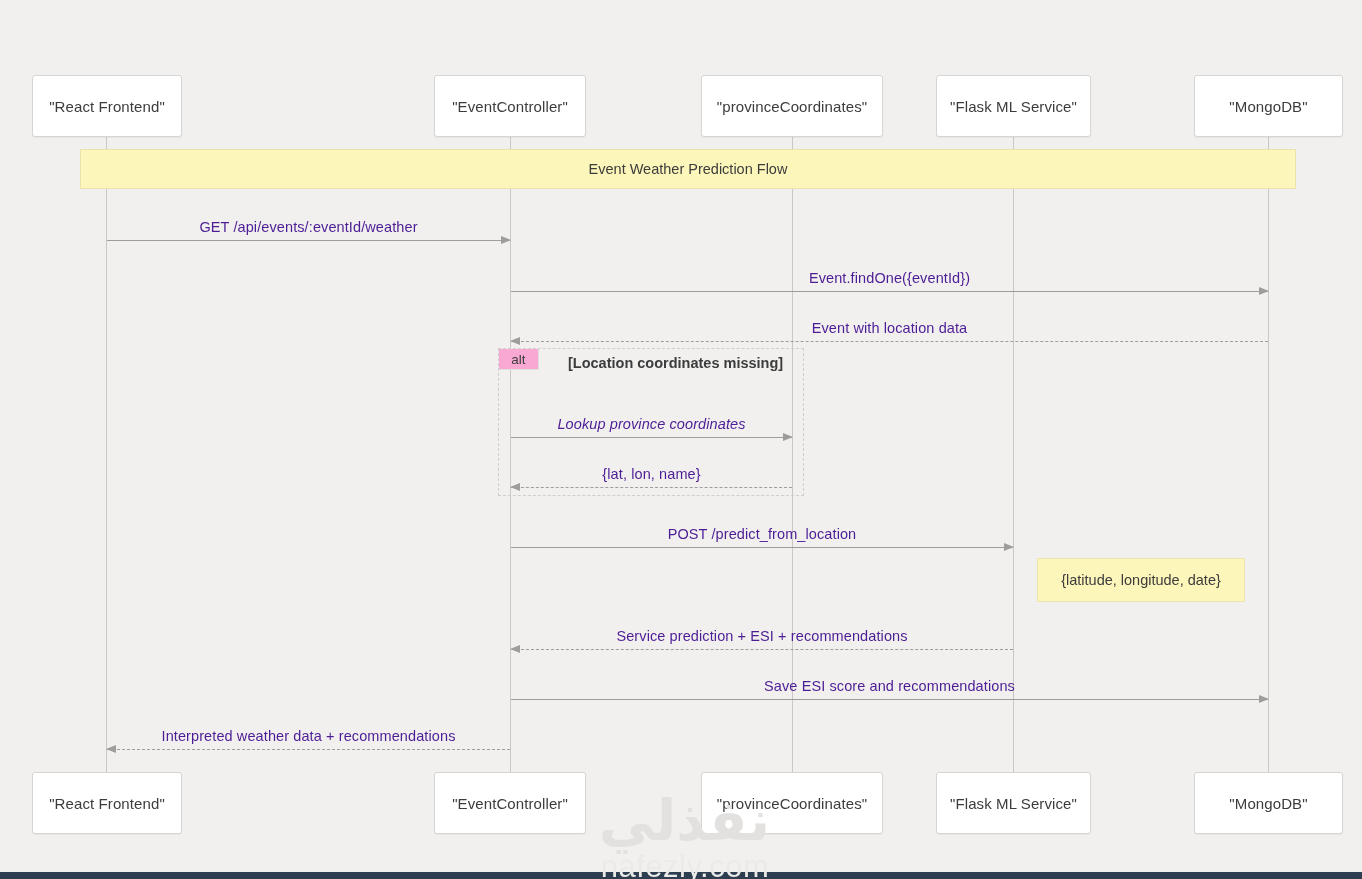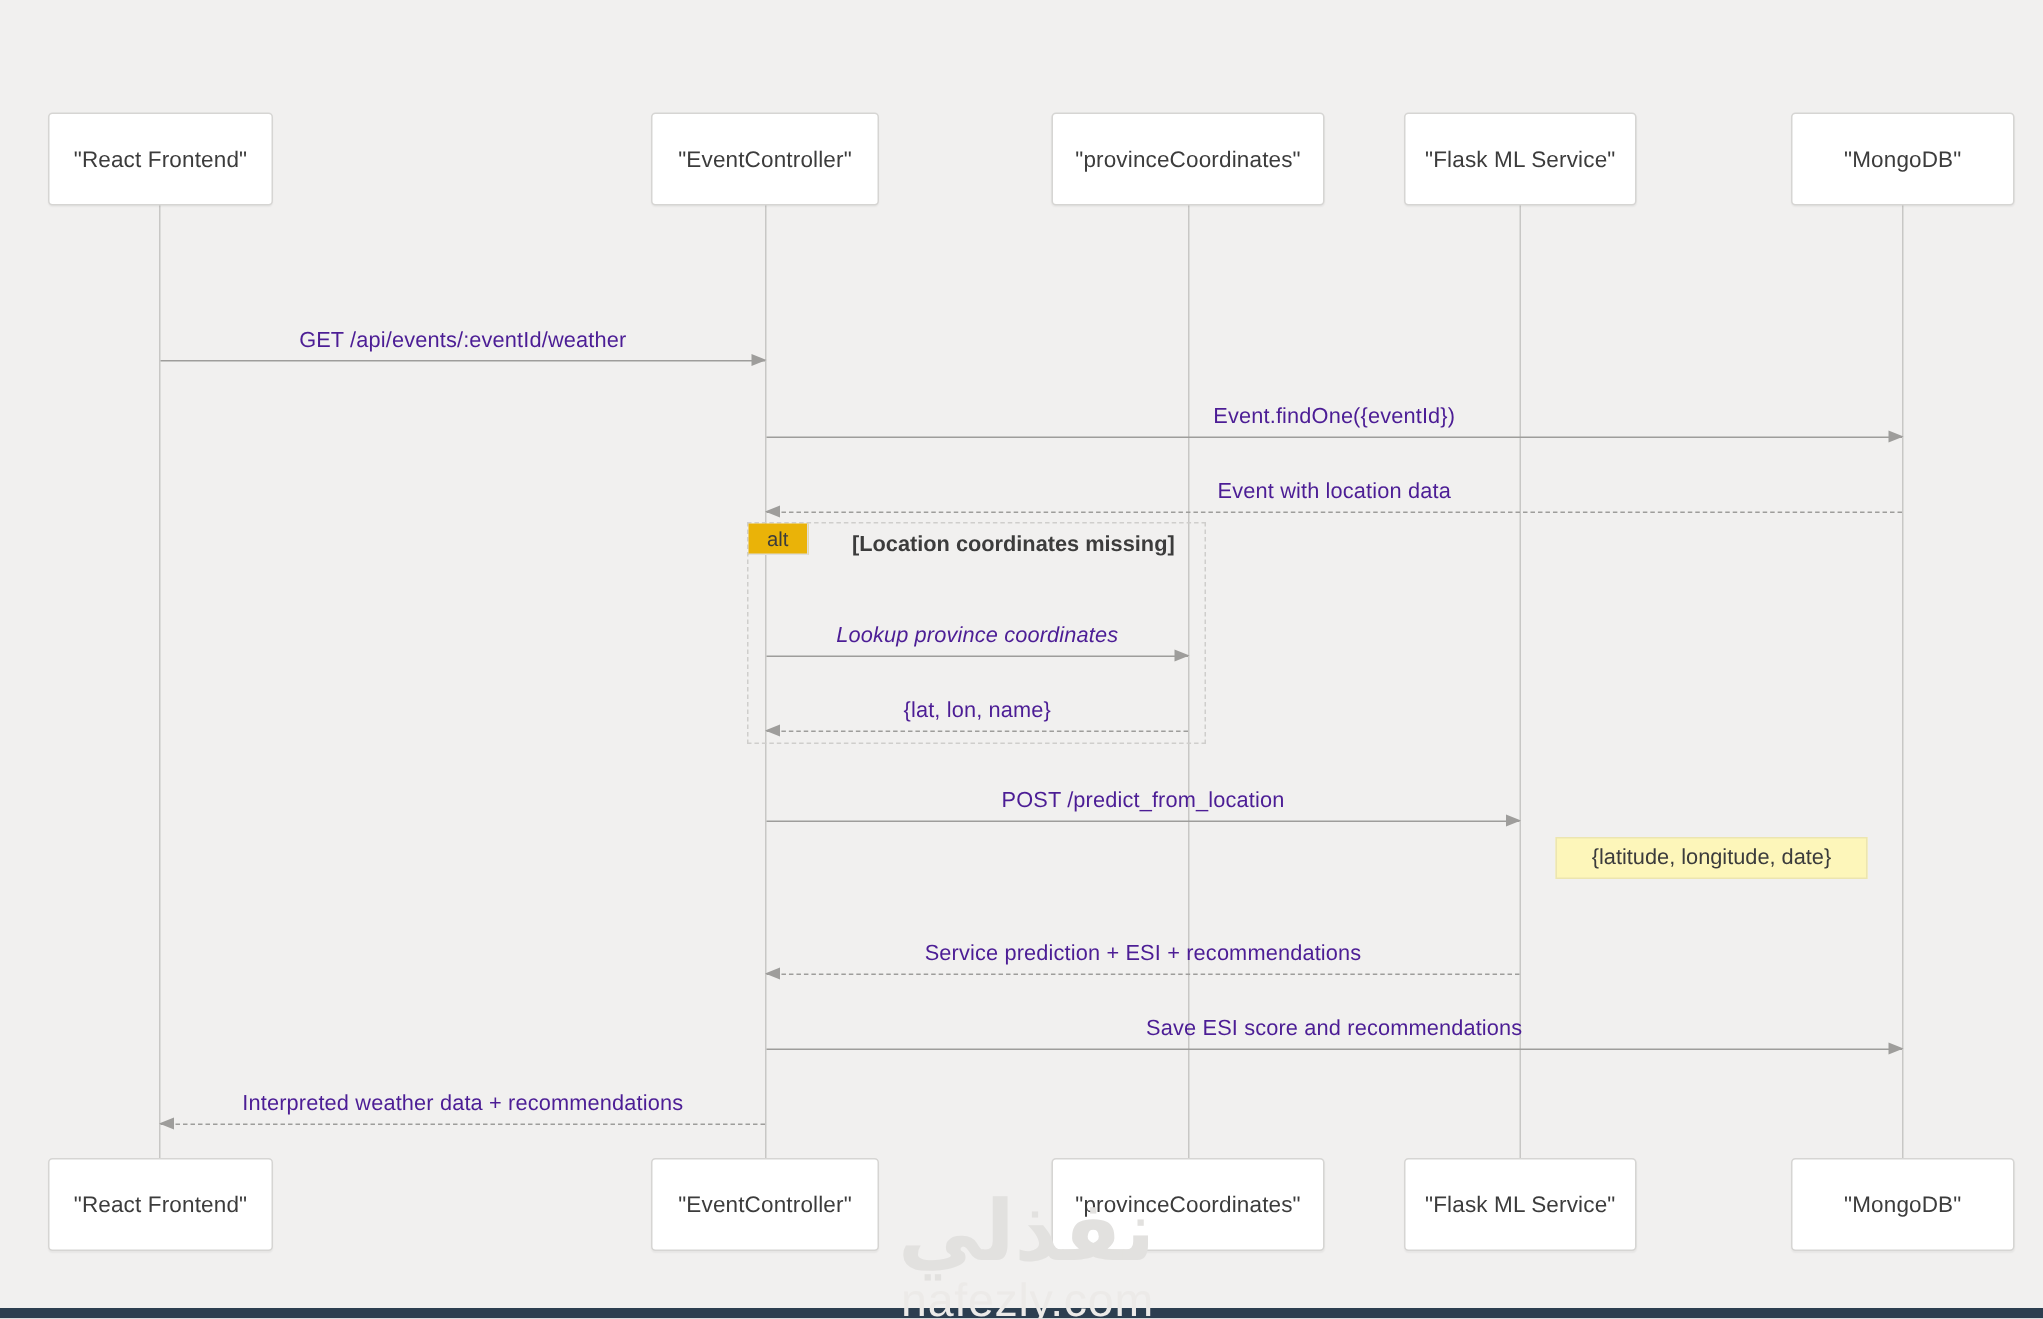--- a/index.html
+++ b/index.html
@@ -115,21 +115,21 @@
   
   .frag {
     position: absolute;
     box-sizing: border-box;
     border: 1px dashed #cfcecc;
     background: transparent;
     z-index: 2;
   }
   .frag-tab {
     position: absolute;
-    background: #eab308;
+    background: #f9a8d4;
     border: 1px solid #dededc;
     border-left: none;
     border-top: none;
     height: 21px;
     min-width: 40px;
     display: flex;
     align-items: center;
     justify-content: center;
     font-size: 13.5px;
     color: #3c3c3c;
@@ -204,20 +204,23 @@
   <div class="actor" style="left:701px; top:75px; width:182px;">
     <span>"provinceCoordinates"</span>
   </div>
   <div class="actor" style="left:936px; top:75px; width:155px;">
     <span>"Flask ML Service"</span>
   </div>
   <div class="actor" style="left:1194px; top:75px; width:149px;">
     <span>"MongoDB"</span>
   </div>
 
+  <div class="banner" style="left:80px; top:149px; width:1216px; height:40px;">
+    <span>Event Weather Prediction Flow</span>
+  </div>
 
   <div class="frag" style="left:498px; top:348px; width:306px; height:148px;"></div>
   <div class="frag-tab" style="left:499px; top:349px;">
     <span>alt</span>
   </div>
   <div class="frag-cond" style="left:568px; top:355px;">
     <span>[Location coordinates missing]</span>
   </div>
 
   <div class="msg right" style="left:107px; top:240px; width:403px;">
@@ -249,21 +252,21 @@
     <div class="head"></div>
     <div class="label">{lat, lon, name}</div>
   </div>
 
   <div class="msg right" style="left:511px; top:547px; width:502px;">
     <div class="line"></div>
     <div class="head"></div>
     <div class="label">POST /predict_from_location</div>
   </div>
 
-  <div class="note" style="left:1037px; top:558px; width:208px; height:28px;">
+  <div class="note" style="left:1037px; top:558px; width:208px; height:44px;">
     <span>{latitude, longitude, date}</span>
   </div>
 
   <div class="msg left dashed" style="left:511px; top:649px; width:502px;">
     <div class="line"></div>
     <div class="head"></div>
     <div class="label">Service prediction + ESI + recommendations</div>
   </div>
 
   <div class="msg right" style="left:511px; top:699px; width:757px;">

